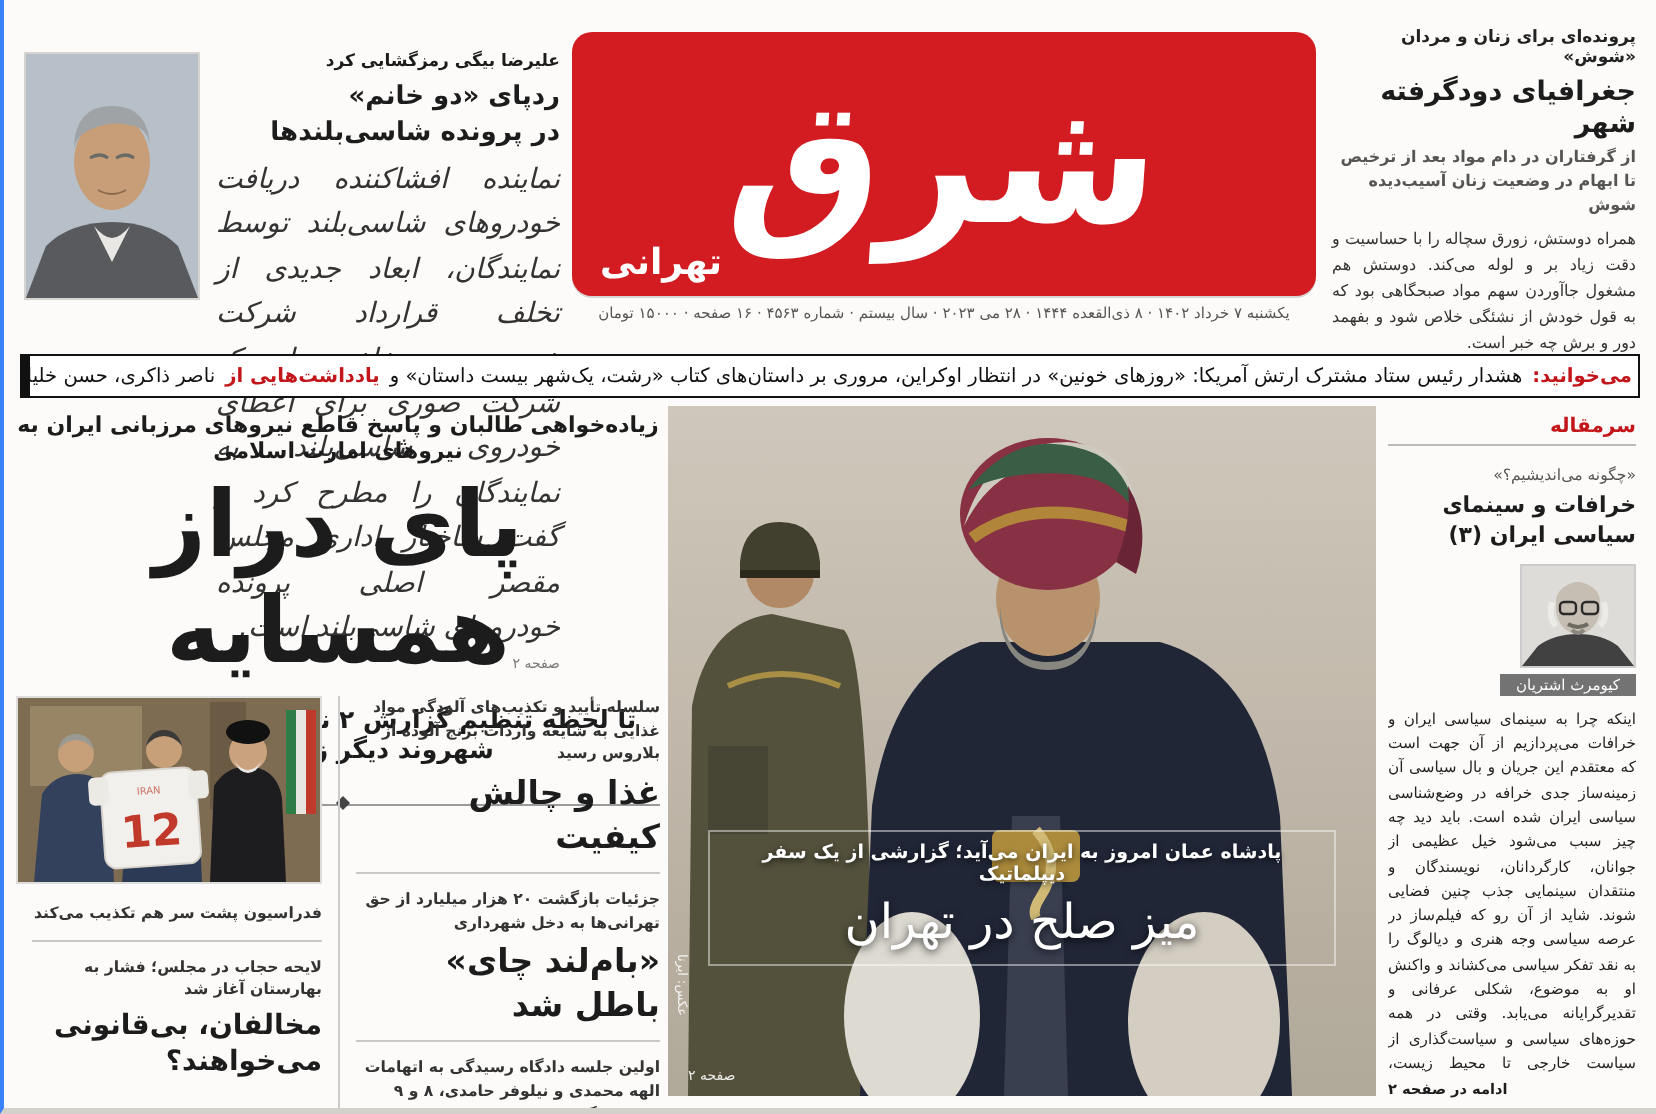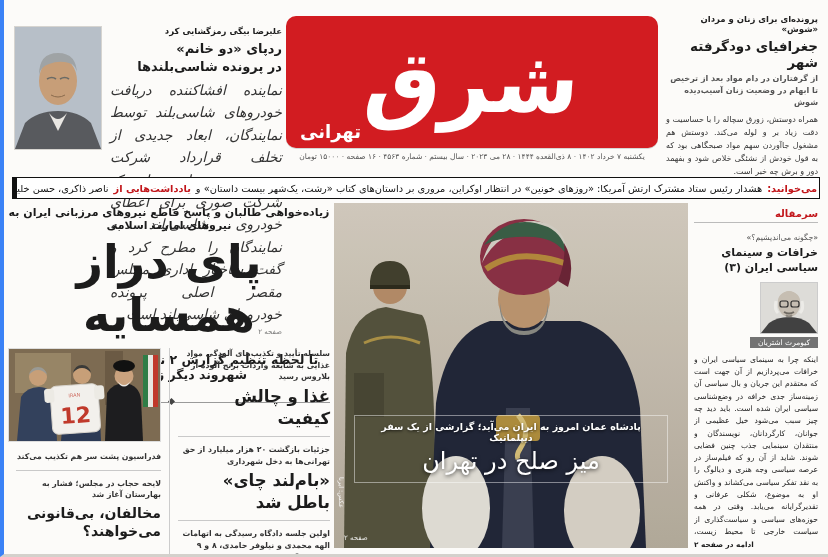--- a/index.html
+++ b/index.html
@@ -1,18 +1,18 @@
 <!DOCTYPE html>
 <html dir="rtl" lang="fa"><head>
 <meta charset="utf-8">
 <style>
   html,body{margin:0;padding:0;background:#d8d6d2;}
   .page{position:relative;width:828px;height:557px;background:#fcfbf9;overflow:hidden;
         font-family:"DejaVu Sans",sans-serif;direction:rtl;color:#1c1c1c;
-        border-left:4px solid #3b82f6;border-bottom:3px solid #d4d1cc;box-sizing:border-box;margin-left:32px;}
+        border-left:2px solid #3b82f6;border-bottom:3px solid #d4d1cc;box-sizing:border-box;margin-left:32px;}
   .abs{position:absolute;}
   
   .masthead{top:16px;right:170px;width:372px;height:132px;background:#d21c21;border-radius:10px;
             box-shadow:0 1px 0 rgba(0,0,0,.15);}
   .masthead .logo{position:absolute;inset:0;display:flex;align-items:center;justify-content:center;
             color:#fff;font-size:86px;font-weight:bold;transform:skewX(-4deg);line-height:1;}
   .masthead .logo-sub{position:absolute;left:14px;bottom:6px;color:#fff;font-size:18px;font-weight:bold;}
   .dateline{top:152px;right:170px;width:372px;font-size:7.5px;color:#555;text-align:center;white-space:nowrap;overflow:hidden;}
   .tr-art{top:14px;right:10px;width:152px;}
   .tr-art .kicker{font-size:8.5px;font-weight:bold;color:#222;}

